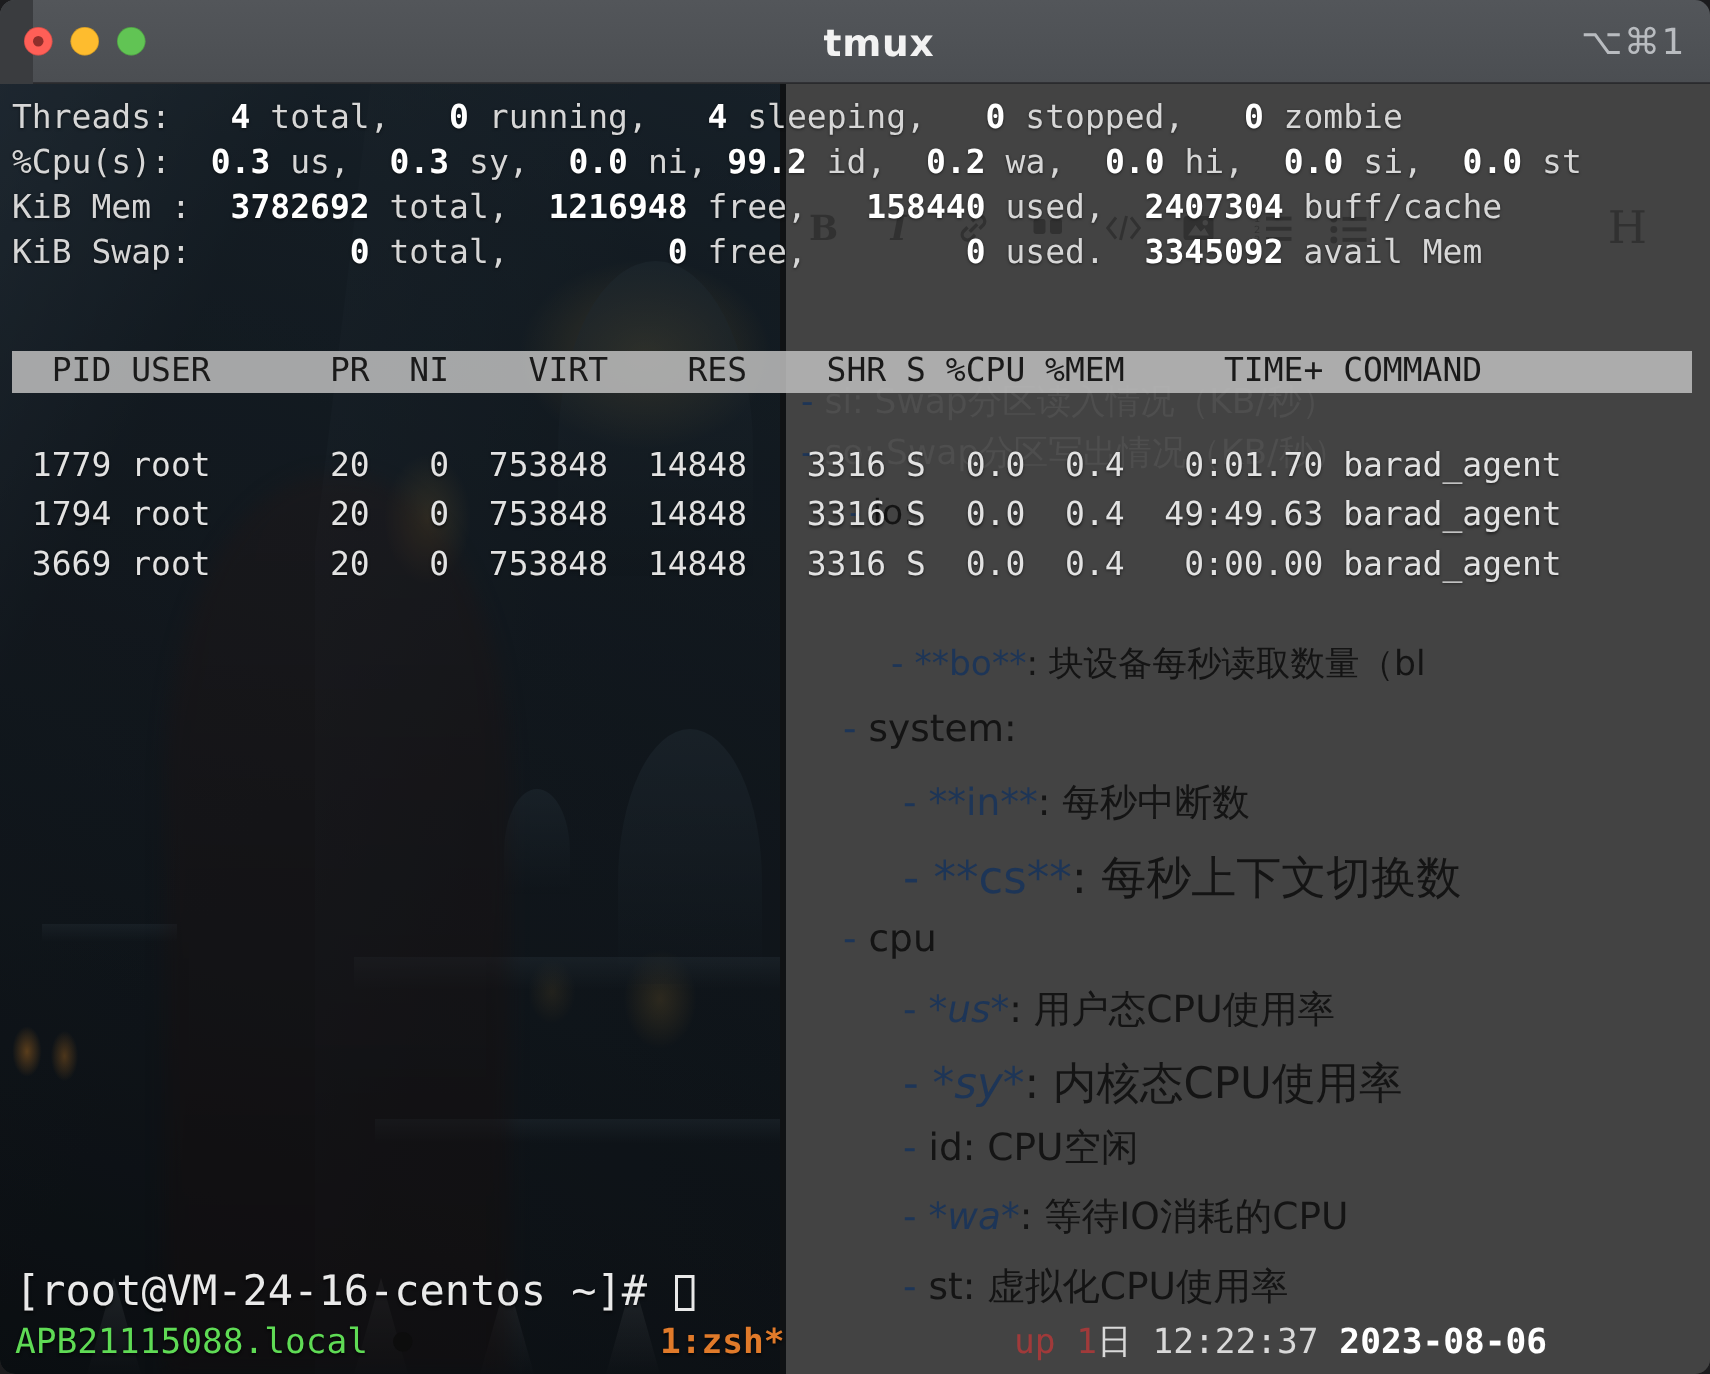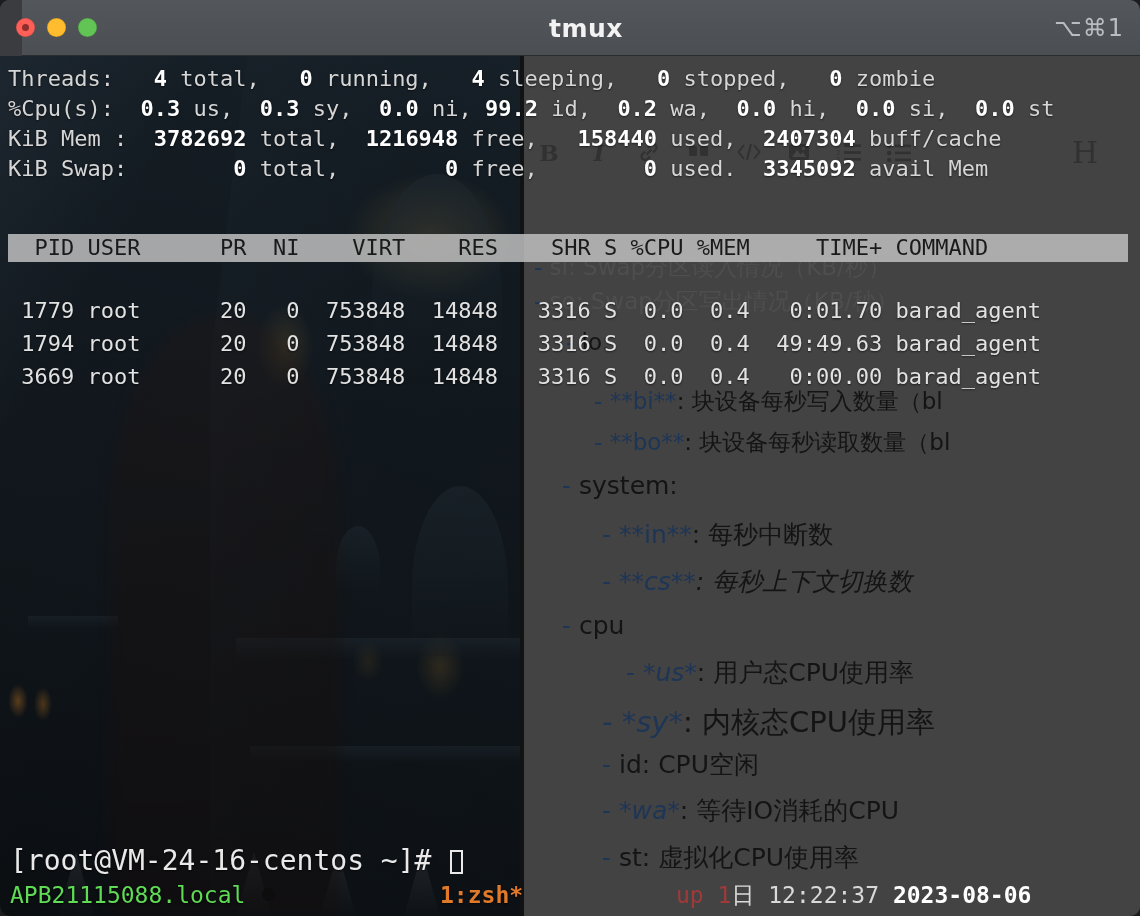--- a/index.html
+++ b/index.html
@@ -277,27 +277,26 @@
           <rect x="9" y="17.6" width="16" height="2.6" fill="#121212"></rect>
         </svg>
       </div>
       <div class="tb-ico" style="margin-left:136px;font-size:30px;">H</div>
     </div>
 
     <div id="bg-text">
         <div class="bgline faint" style="left: 10px; top: 196px; font-size: 23px;"><span class="mk">-</span> si: Swap分区读入情况（KB/秒）</div>
         <div class="bgline faint" style="left: 10px; top: 230px; font-size: 23px;"><span class="mk">-</span> so: Swap分区写出情况（KB/秒）</div>
         <div class="bgline" style="left: 42px; top: 273px; font-size: 23px;"><span class="mk">-</span> io:</div>
-        <div class="bgline" style="left: 70px; top: 330px; font-size: 23px;"><span class="mk">-</span> <span class="mk">**bi**</span>: 块设备每秒写入数量（bl</div>
         <div class="bgline" style="left: 70px; top: 371px; font-size: 23px;"><span class="mk">-</span> <span class="mk">**bo**</span>: 块设备每秒读取数量（bl</div>
         <div class="bgline" style="left: 38px; top: 415px; font-size: 25px;"><span class="mk">-</span> system:</div>
         <div class="bgline" style="left: 78px; top: 462px; font-size: 25px;"><span class="mk">-</span> <span class="mk">**in**</span>: 每秒中断数</div>
-        <div class="bgline" style="left: 78px; top: 509px; font-size: 25px; font-style: italic;"><span class="mk">-</span> <span class="mk">**cs**</span>: 每秒上下文切换数</div>
+        <div class="bgline" style="left: 78px; top: 509px; font-size: 30px;"><span class="mk">-</span> <span class="mk">**cs**</span>: 每秒上下文切换数</div>
         <div class="bgline" style="left: 38px; top: 555px; font-size: 25px;"><span class="mk">-</span> cpu</div>
-        <div class="bgline" style="left: 78px; top: 600px; font-size: 25px; margin-left: 24px;"><span class="mk">-</span> <span class="it">*us*</span>: 用户态CPU使用率</div>
+        <div class="bgline" style="left: 78px; top: 600px; font-size: 25px;"><span class="mk">-</span> <span class="it">*us*</span>: 用户态CPU使用率</div>
         <div class="bgline" style="left: 78px; top: 647px; font-size: 29px;"><span class="mk">-</span> <span class="it">*sy*</span>: 内核态CPU使用率</div>
         <div class="bgline" style="left: 78px; top: 692px; font-size: 25px;"><span class="mk">-</span> id: CPU空闲</div>
         <div class="bgline" style="left: 78px; top: 738px; font-size: 25px;"><span class="mk">-</span> <span class="it">*wa*</span>: 等待IO消耗的CPU</div>
         <div class="bgline" style="left: 78px; top: 785px; font-size: 25px;"><span class="mk">-</span> st: 虚拟化CPU使用率</div>
       </div>
 
     <div id="toplines"><div>Threads:   <span class="n">4</span> total,   <span class="n">0</span> running,   <span class="n">4</span> sleeping,   <span class="n">0</span> stopped,   <span class="n">0</span> zombie</div><div>%Cpu(s):  <span class="n">0.3</span> us,  <span class="n">0.3</span> sy,  <span class="n">0.0</span> ni, <span class="n">99.2</span> id,  <span class="n">0.2</span> wa,  <span class="n">0.0</span> hi,  <span class="n">0.0</span> si,  <span class="n">0.0</span> st</div><div>KiB Mem :  <span class="n">3782692</span> total,  <span class="n">1216948</span> free,   <span class="n">158440</span> used,  <span class="n">2407304</span> buff/cache</div><div>KiB Swap:        <span class="n">0</span> total,        <span class="n">0</span> free,        <span class="n">0</span> used.  <span class="n">3345092</span> avail Mem</div></div>
 
     <div id="thead">  PID USER      PR  NI    VIRT    RES    SHR S %CPU %MEM     TIME+ COMMAND</div>
 

